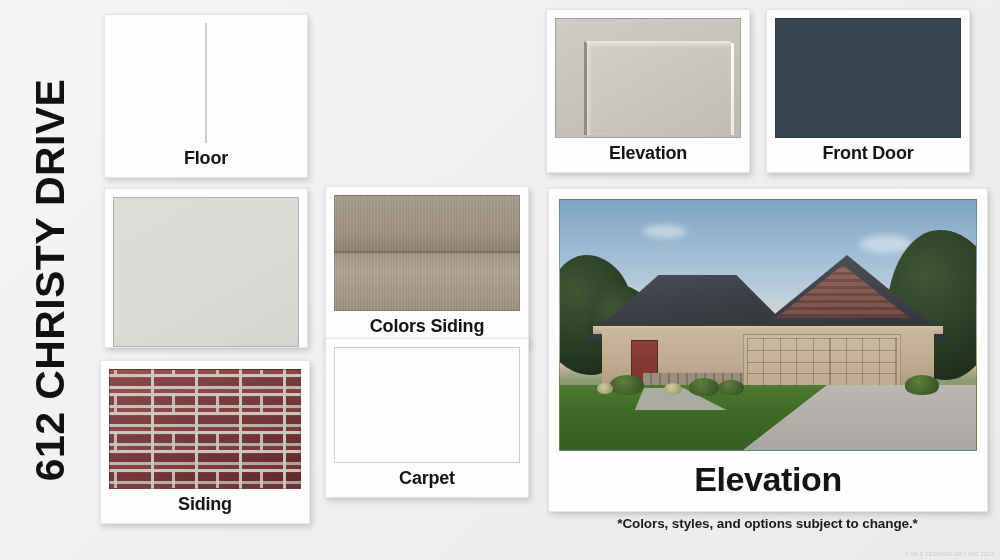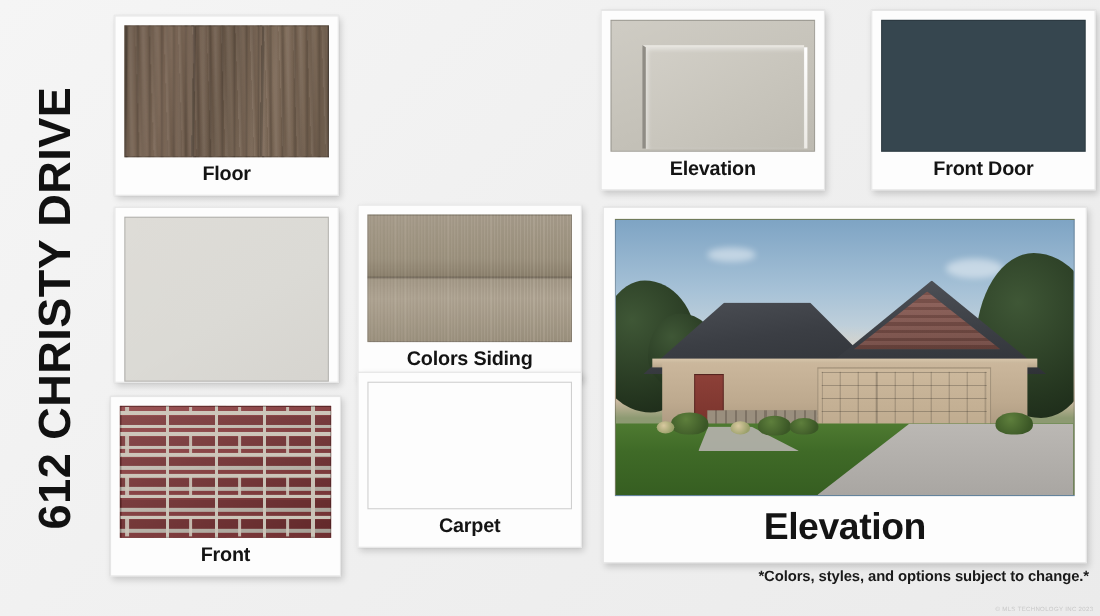--- a/index.html
+++ b/index.html
@@ -325,21 +325,21 @@
   .bloom {
     position: absolute;
     border-radius: 50%;
     background: radial-gradient(circle at 40% 35%, #d9c9a0 0%, #9aa06a 70%);
   }
 
   .disclaimer {
     position: absolute;
     left: 545px; top: 516px;
     width: 445px;
-    text-align: right;
+    text-align: center;
     font-size: 13.5px;
     font-weight: 700;
     color: #1a1a1a;
     letter-spacing: -0.1px;
   }
   .watermark {
     position: absolute;
     right: 6px; bottom: 3px;
     font-size: 5.5px;
     letter-spacing: 0.3px;
@@ -349,52 +349,52 @@
 </style>
 </head>
 <body>
 
 <div class="board">
 
   <div class="title-rail">
     <div class="vtitle">612 CHRISTY DRIVE</div>
   </div>
 
-  <div class="card card-sm" style="left:104px; top:14px; width:204px; height:164px;">
+  <div class="card card-sm" style="left:104px; top:14px; width:204px; height:164px;align-items:center;">
     <div class="swatch tex-floor"></div>
     <div class="caption">Floor</div>
   </div>
 
 
   <div class="card card-sm" style="left:546px; top:9px; width:204px; height:164px;">
     <div class="swatch tex-cabinet">
       <div class="cab-panel"></div>
     </div>
     <div class="caption">Elevation</div>
   </div>
 
-  <div class="card card-sm" style="left:792px; top:9px; width:204px; height:164px;justify-content:space-between;">
+  <div class="card card-sm" style="left:766px; top:9px; width:204px; height:164px;justify-content:space-between;">
     <div class="swatch tex-door"></div>
     <div class="caption">Front Door</div>
   </div>
 
   <div class="card card-sm" style="left:104px; top:188px; width:204px; height:160px;">
     <div class="swatch tex-paint"></div>
   </div>
 
   <div class="card card-sm" style="left:325px; top:186px; width:204px; height:160px;">
     <div class="swatch tex-siding"></div>
     <div class="caption">Colors Siding</div>
   </div>
 
   <div class="card card-sm" style="left:100px; top:360px; width:210px; height:164px;">
     <div class="swatch tex-brick">
       <div class="row-offset"></div>
     </div>
-    <div class="caption">Front</div>
+    <div class="caption">Siding</div>
   </div>
 
   <div class="card card-sm" style="left:325px; top:338px; width:204px; height:160px;">
     <div class="swatch tex-carpet"></div>
     <div class="caption">Carpet</div>
   </div>
 
   <div class="card card-lg" style="left:548px; top:188px; width:440px; height:324px;">
     <div class="elev-photo">
       <div class="sky-glow"></div>

